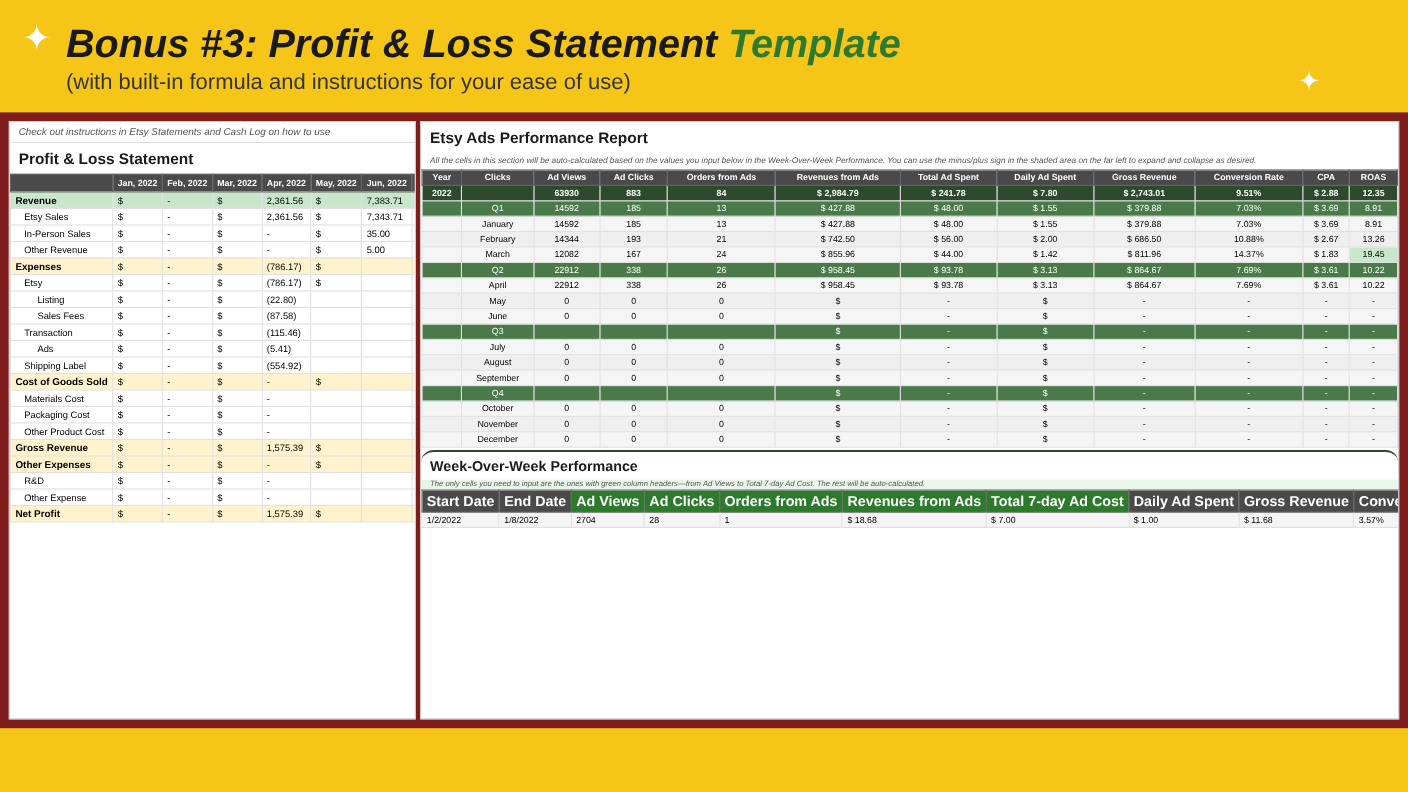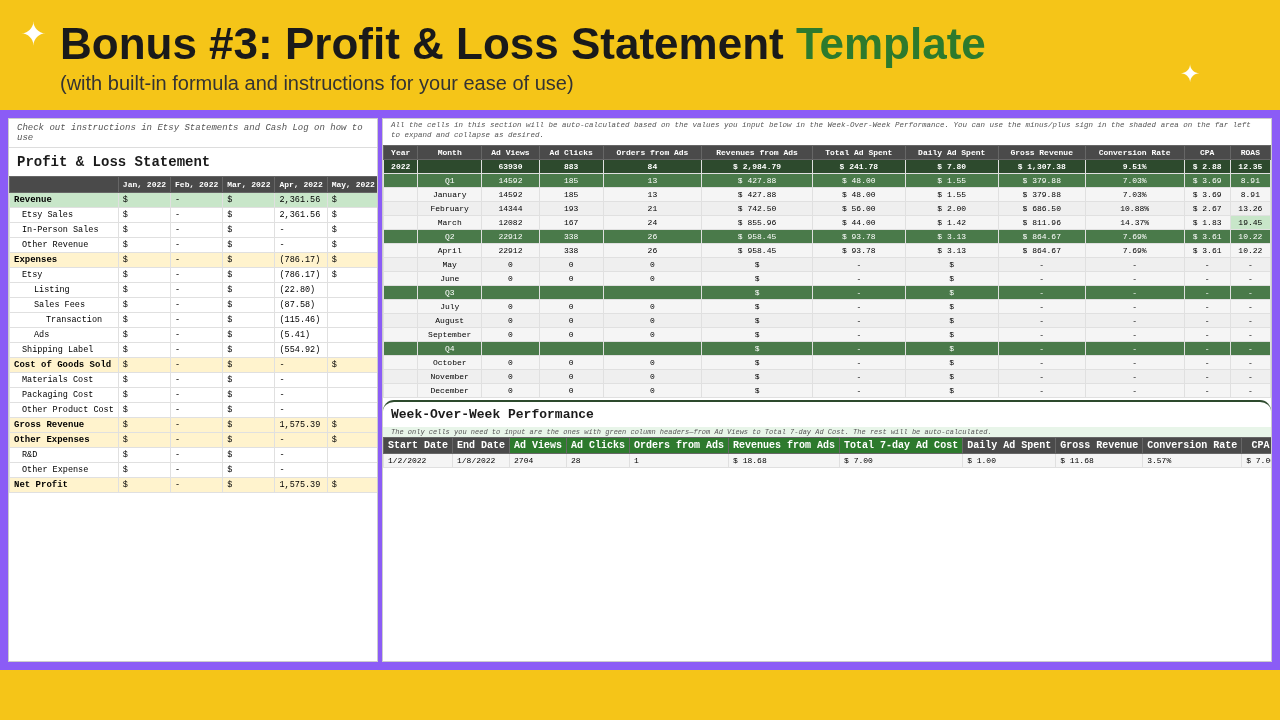--- a/index.html
+++ b/index.html
@@ -4,24 +4,25 @@
   <style>
     * { margin: 0; padding: 0; box-sizing: border-box; }
     body { width: 1280px; height: 720px; overflow: hidden; font-family: Arial, sans-serif; background: #f5c518; }
 
     .header-section {
       background: #f5c518;
       padding: 20px 60px 15px 60px;
       position: relative;
     }
     .header-title {
-      font-size: 44px;
+      font-size: 36px;
       font-weight: 900;
       color: #1a1a1a;
       line-height: 1.1;
+      font-style: italic;
     }
     .header-title .highlight {
       color: #2d7a2d;
     }
     .header-subtitle {
       font-size: 20px;
       color: #333;
       margin-top: 4px;
     }
     .star-top-left {
@@ -33,26 +34,25 @@
     }
     .star-top-right {
       position: absolute;
       top: 60px;
       right: 80px;
       font-size: 24px;
       color: white;
     }
 
     .content-area {
-      background: #8b5cf6;
+      background: #7f1d1d;
       display: flex;
       gap: 0;
       height: calc(720px - 160px);
       padding: 8px;
-      font-family: Liberation Mono, monospace;
     }
 
     .left-panel {
       background: white;
       width: 370px;
       min-width: 370px;
       border: 1px solid #ccc;
       font-size: 10px;
       overflow: hidden;
     }
@@ -180,21 +180,21 @@
       color: #555;
       padding: 1px 8px;
       font-style: italic;
       background: #e8f5e9;
     }
 
     .week-table th {
       background: #4a4a4a;
       color: white;
       padding: 2px 4px;
-      font-size: 10px;
+      font-size: 13px;
       border: 1px solid #666;
       text-align: center;
     }
     .week-table td {
       font-size: 8px;
       text-align: left;
       padding: 2px 4px;
     }
     .green-col-header { background: #2d7a2d !important; }
   </style>
@@ -315,21 +315,21 @@
           <td>$</td>
             <td>-</td>
             <td>$</td>
             <td>(87.58)</td>
             <td></td>
             <td></td>
             <td></td>
 
         </tr>
         <tr class="indent">
-          <td style="padding-left:36px">Transaction</td>
+          <td style="padding-left:12px">Transaction</td>
           <td>$</td>
             <td>-</td>
             <td>$</td>
             <td>(115.46)</td>
             <td></td>
             <td></td>
             <td></td>
 
         </tr>
         <tr class="indent">
@@ -455,27 +455,28 @@
             <td>$</td>
             <td></td>
             <td></td>
 
         </tr>
       </tbody>
     </table>
   </div>
 
   <div class="right-panel">
+    <div class="etsy-ads-title">Etsy Ads Performance Report</div>
     <div class="ads-instruction">All the cells in this section will be auto-calculated based on the values you input below in the Week-Over-Week Performance. You can use the minus/plus sign in the shaded area on the far left to expand and collapse as desired.</div>
 
     <table class="ads-table">
       <thead>
         <tr>
           <th class="left-col">Year</th>
-          <th class="left-col">Month</th>
+          <th class="left-col">Clicks</th>
           <th>Ad Views</th>
           <th>Ad Clicks</th>
           <th>Orders from Ads</th>
           <th>Revenues from Ads</th>
           <th>Total Ad Spent</th>
           <th>Daily Ad Spent</th>
           <th>Gross Revenue</th>
           <th>Conversion Rate</th>
           <th>CPA</th>
           <th>ROAS</th>
@@ -484,21 +485,21 @@
       <tbody>
         <tr class="year-row">
           <td class="left-col">2022</td>
           <td></td>
           <td>63930</td>
             <td>883</td>
             <td>84</td>
           <td>$ 2,984.79</td>
             <td>$ 241.78</td>
             <td>$ 7.80</td>
-          <td>$ 1,307.38</td>
+          <td>$ 2,743.01</td>
             <td>9.51%</td>
             <td>$ 2.88</td>
             <td>12.35</td>
         </tr>
 
         <tr class="q-row">
           <td></td>
             <td class="left-col">Q1</td>
           <td>14592</td>
             <td>185</td>

